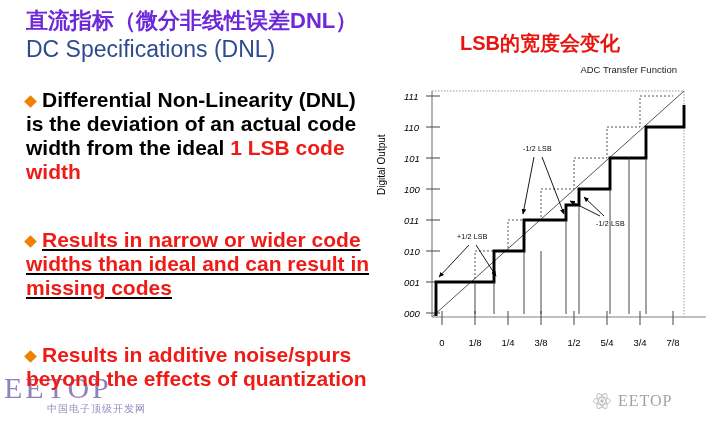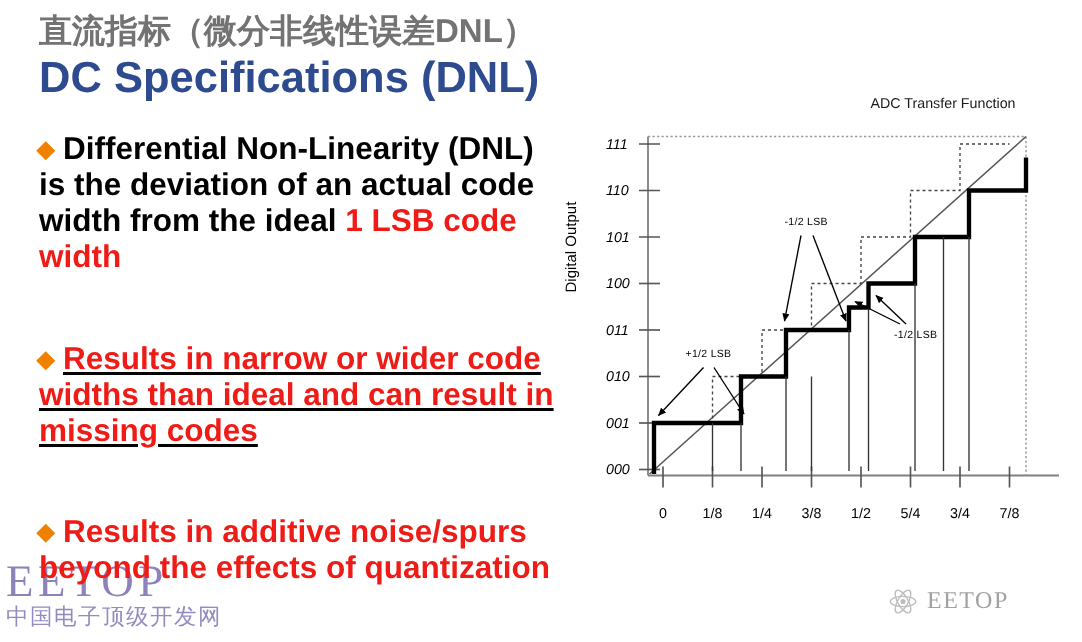--- a/index.html
+++ b/index.html
@@ -16,30 +16,30 @@
     font-family: "Liberation Sans", sans-serif;
   }
 
   
   #title-cn {
     position: absolute;
     left: 26px;
     top: 6px;
     font-size: 22px;
     font-weight: bold;
-    color: #737373;
+    color: #6d28d9;
     letter-spacing: 0px;
     white-space: nowrap;
   }
   #title-en {
     position: absolute;
     left: 26px;
     top: 36px;
-    font-size: 29px;
-    font-weight: bold;
+    font-size: 23px;
+    font-weight: normal;
     color: #2d4b8e;
     white-space: nowrap;
   }
 
   
   .bullet {
     position: absolute;
     left: 26px;
     width: 352px;
     font-size: 21px;
@@ -74,26 +74,27 @@
   }
   #watermark-left .wm-word {
     font-family: "Liberation Serif", serif;
     font-size: 30px;
     color: #6f5fa8;
     opacity: 0.78;
     letter-spacing: 3px;
     white-space: nowrap;
   }
   #watermark-left .wm-sub {
-    font-size: 15px;
+    font-size: 10px;
     color: #7a6db0;
     opacity: 0.8;
     letter-spacing: 1px;
     margin-top: -3px;
     white-space: nowrap;
+    margin-left: 43px;
   }
 
   
   #chart-heading {
     position: absolute;
     left: 460px;
     top: 30px;
     font-size: 20px;
     font-weight: bold;
     color: #e8150f;
@@ -209,20 +210,21 @@
   </div>
 
   <div class="bullet" id="bullet-2" style="z-index:2;">
     <span class="diamond"></span><span class="txt red">Results in narrow or wider code widths than ideal and can result in missing codes</span>
   </div>
 
   <div class="bullet" id="bullet-3" style="z-index:2;">
     <span class="diamond"></span><span class="txt red">Results in additive noise/spurs beyond the effects of quantization</span>
   </div>
 
+  <div id="chart-heading">LSB的宽度会变化</div>
   <div id="chart-title">
     <div>ADC Transfer Function</div>
   </div>
 
   <div id="chart-wrap">
 
     <div id="ylabel">Digital Output</div>
 
     <div id="ytick-col">
       <div class="ytick-label" style="top:224px">000</div>

